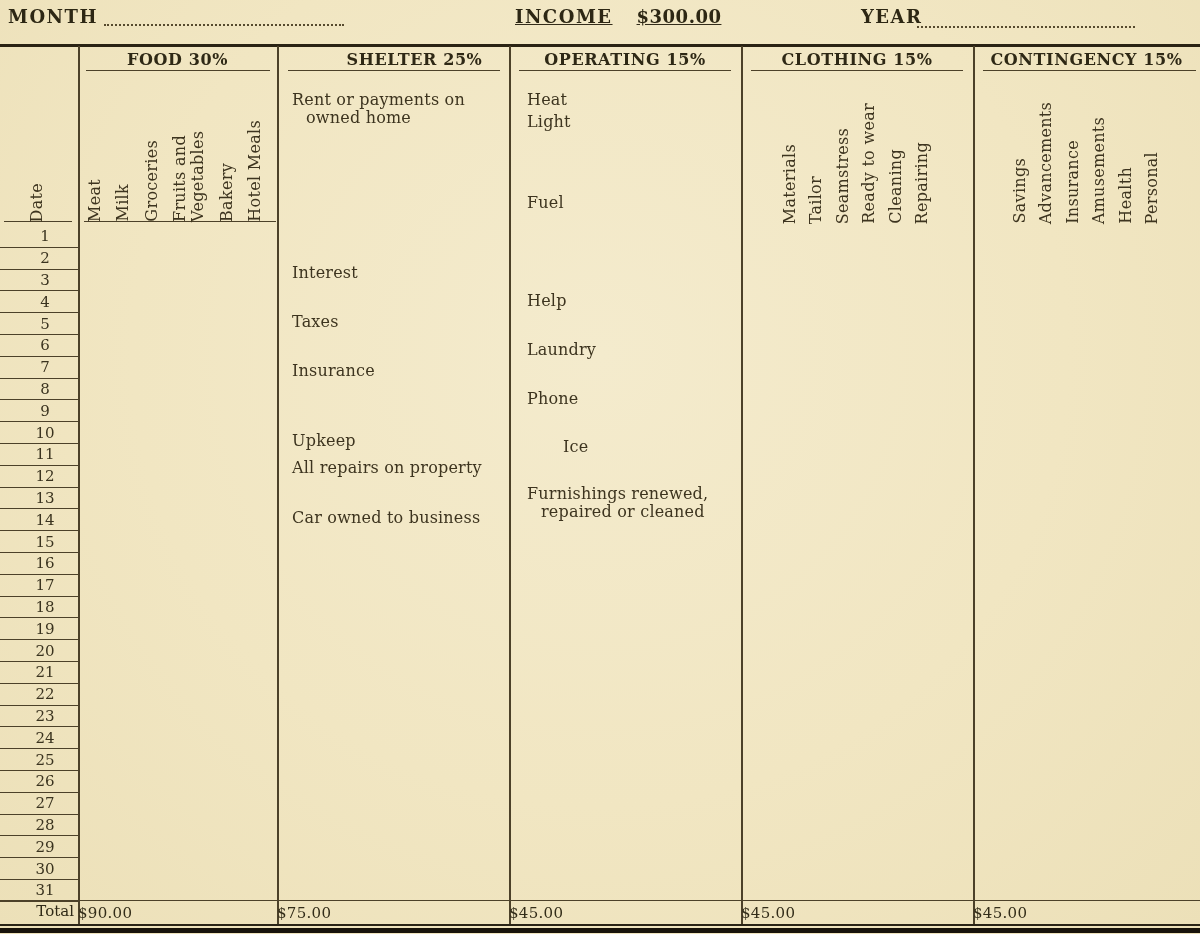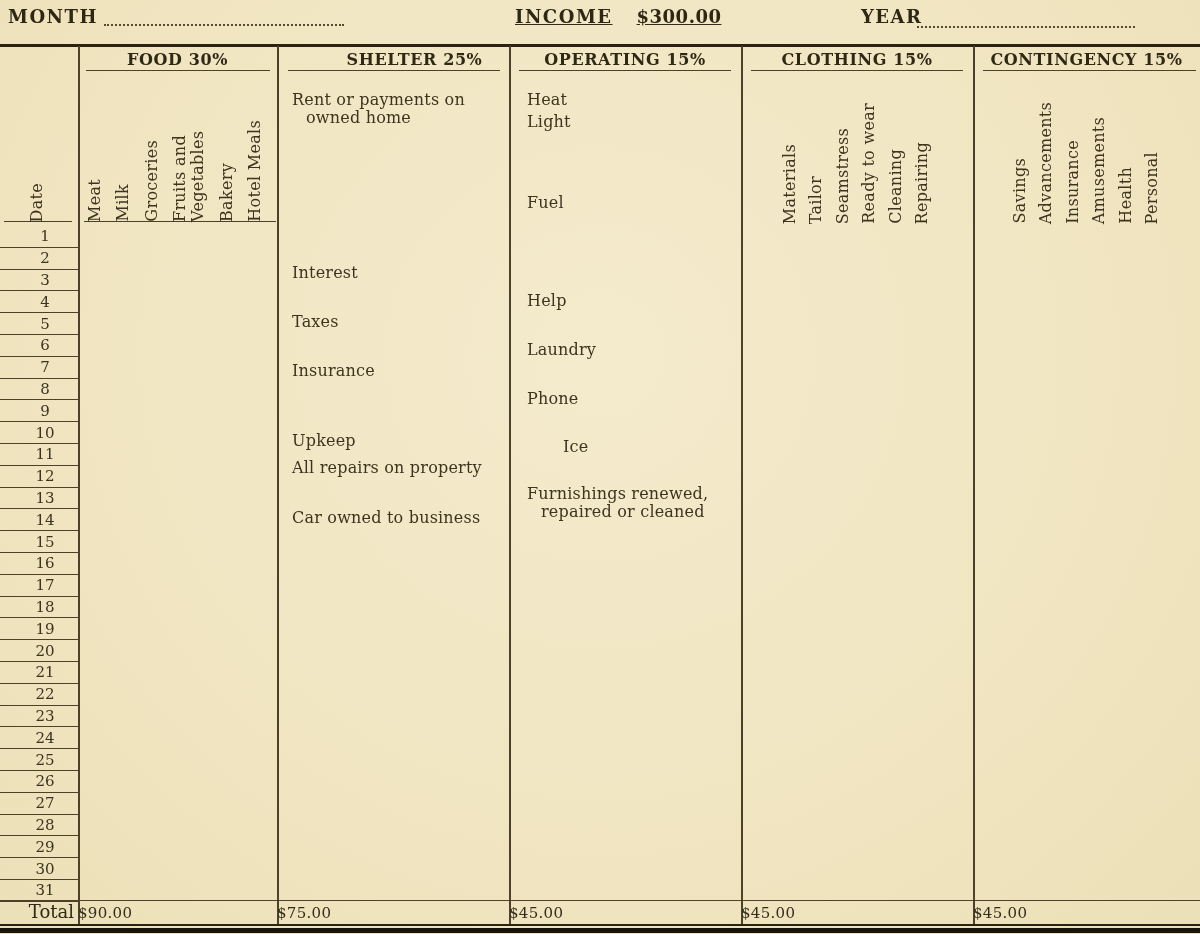--- a/index.html
+++ b/index.html
@@ -39,21 +39,21 @@
   }
   
   #date-rows{left:0;top:226px;width:78px;}
   .date-row{
     height:21.8px; box-sizing:border-box; border-bottom:1px solid var(--line);
     display:flex; align-items:center; justify-content:center; padding-left:12px;
     font-size:15px; color:#3a331f;
   }
   
   .total-amt{top:902px;height:22px;line-height:22px;font-size:15px;color:#332d19;letter-spacing:.3px;}
-  #total-label{left:0;top:900px;width:74px;height:23px;line-height:23px;text-align:right;padding-right:3px;font-size:18px;color:#2f2916;}
+  #total-label{left:0;top:900px;width:74px;height:23px;line-height:23px;text-align:right;padding-right:3px;font-size:15px;color:#2f2916;}
 </style>
 </head>
 <body>
 
 <div id="page">
 
   <div class="abs hdr-label" style="left:8px;top:6px;">MONTH</div>
   <div class="abs leader" style="left:104px;top:8px;width:240px;"></div>
 
   <div class="abs" style="left:515px;top:6px;display:flex;gap:24px;text-decoration:underline;">

